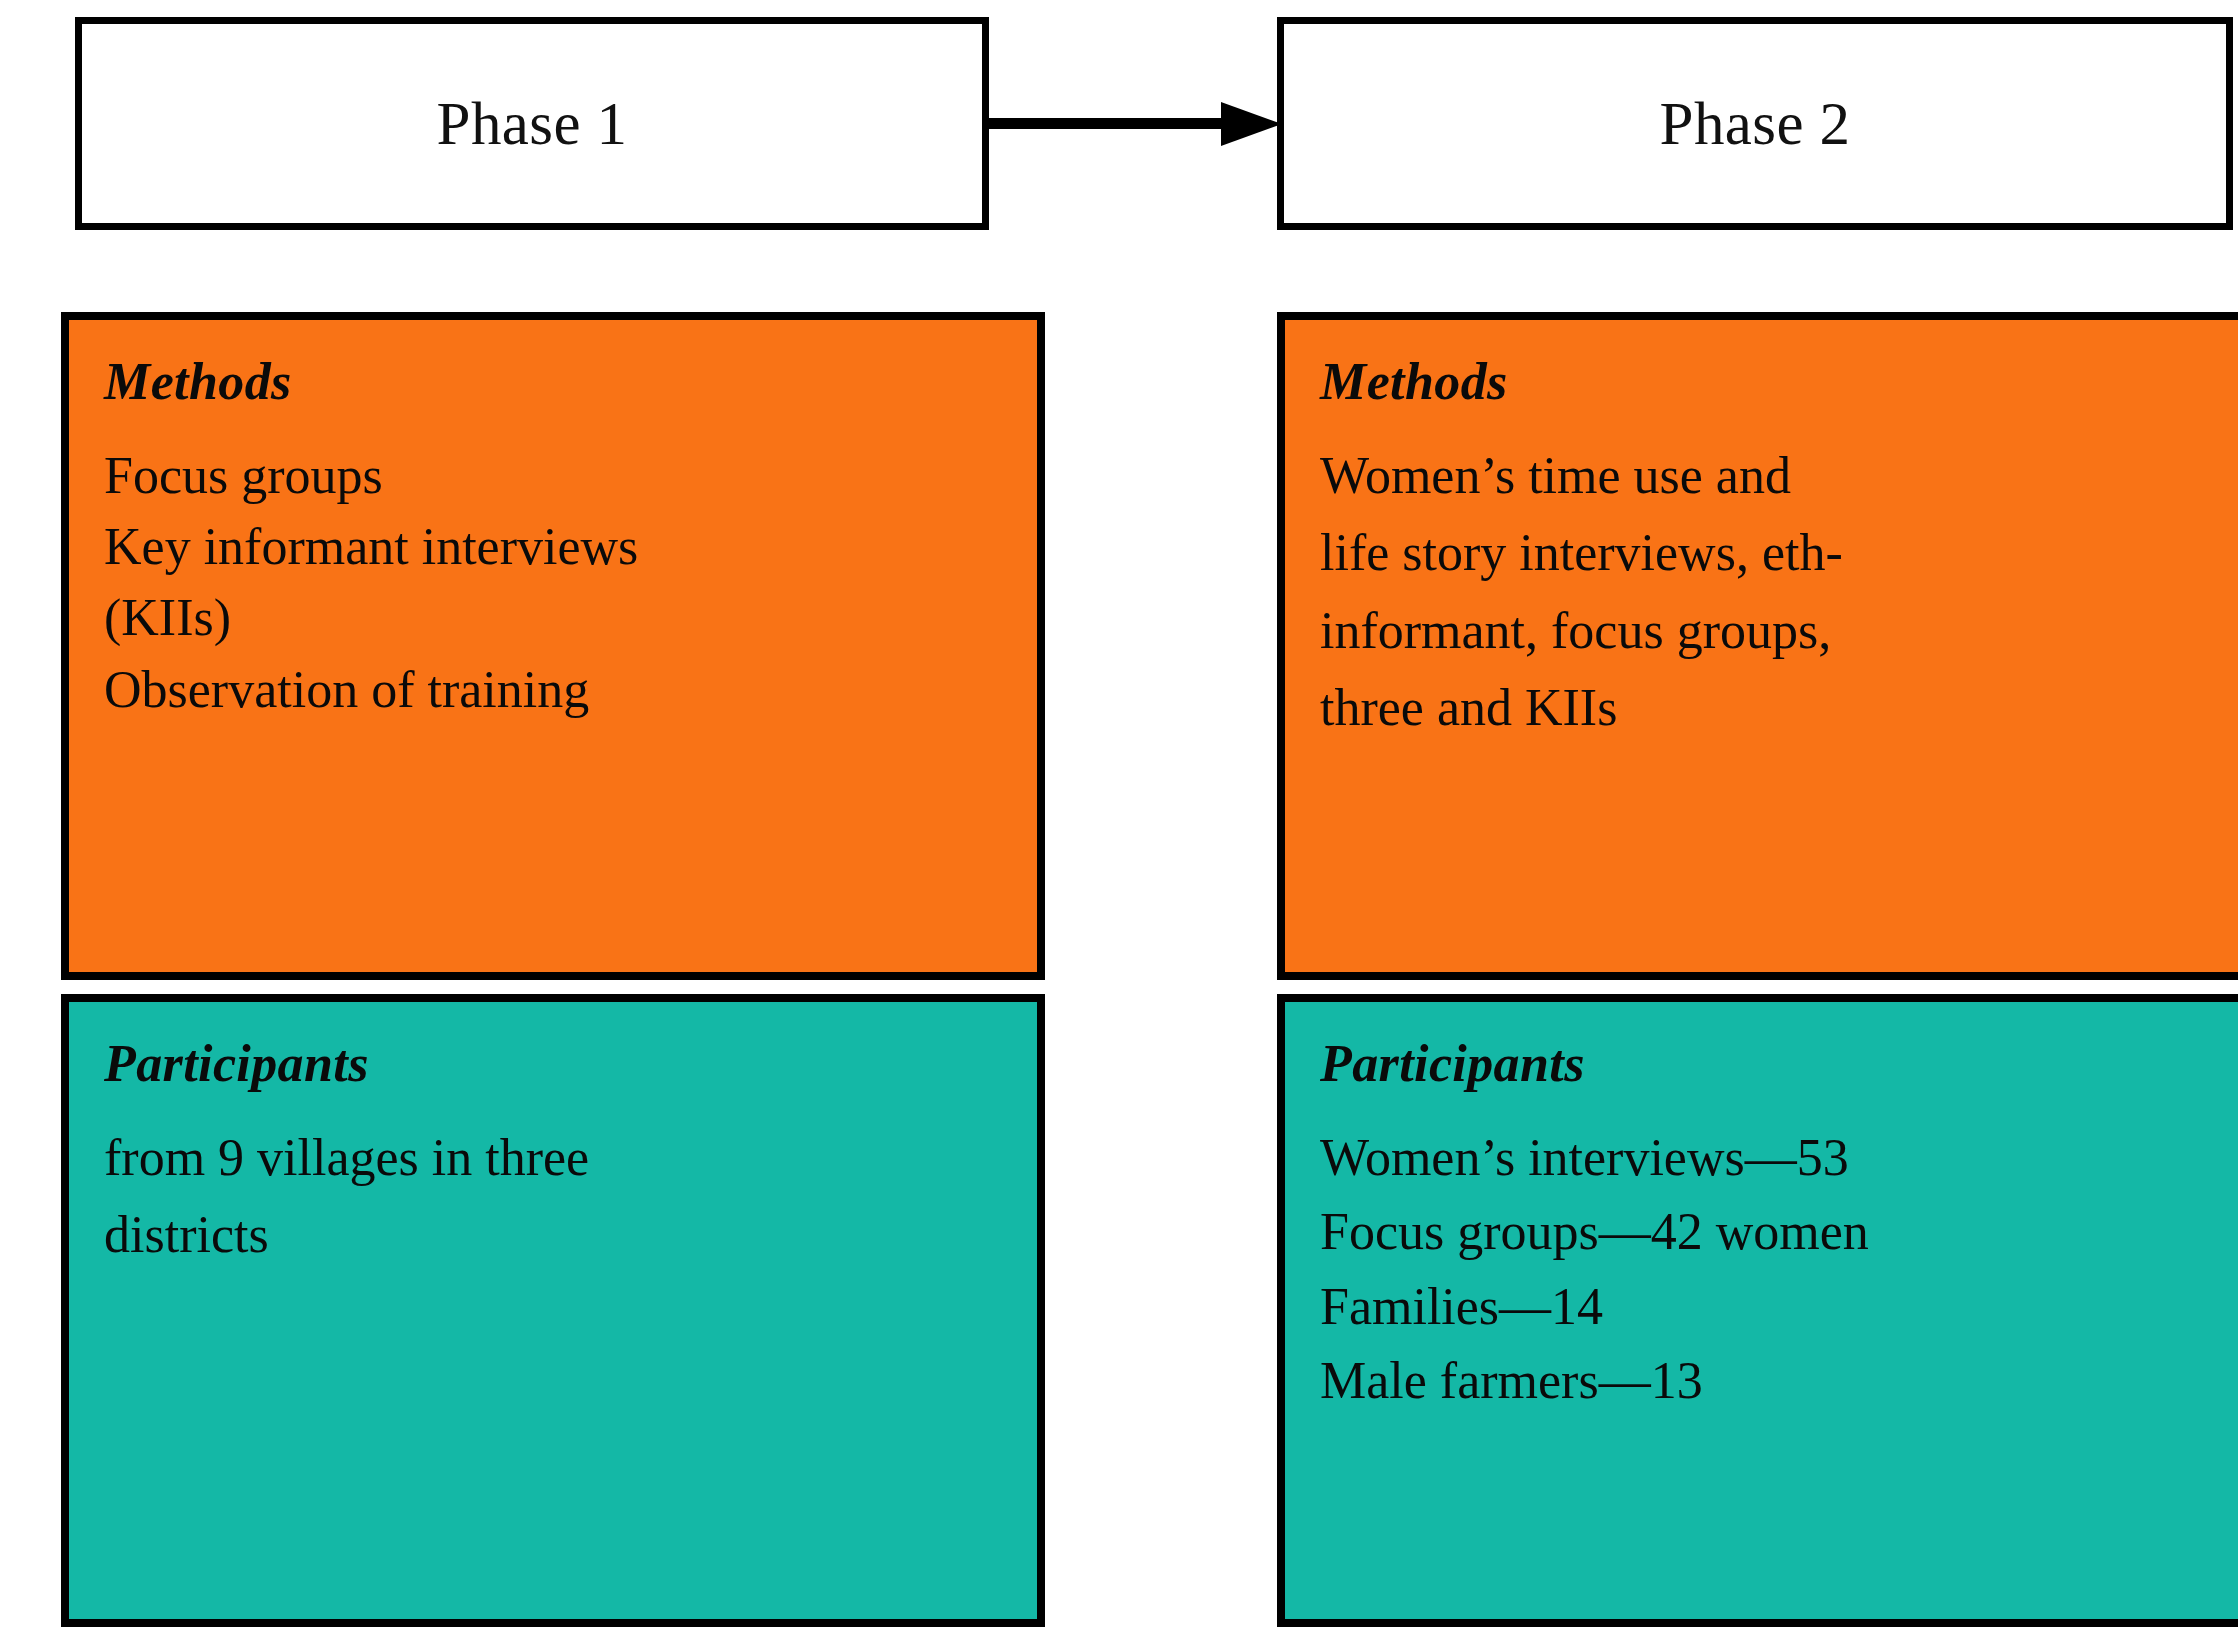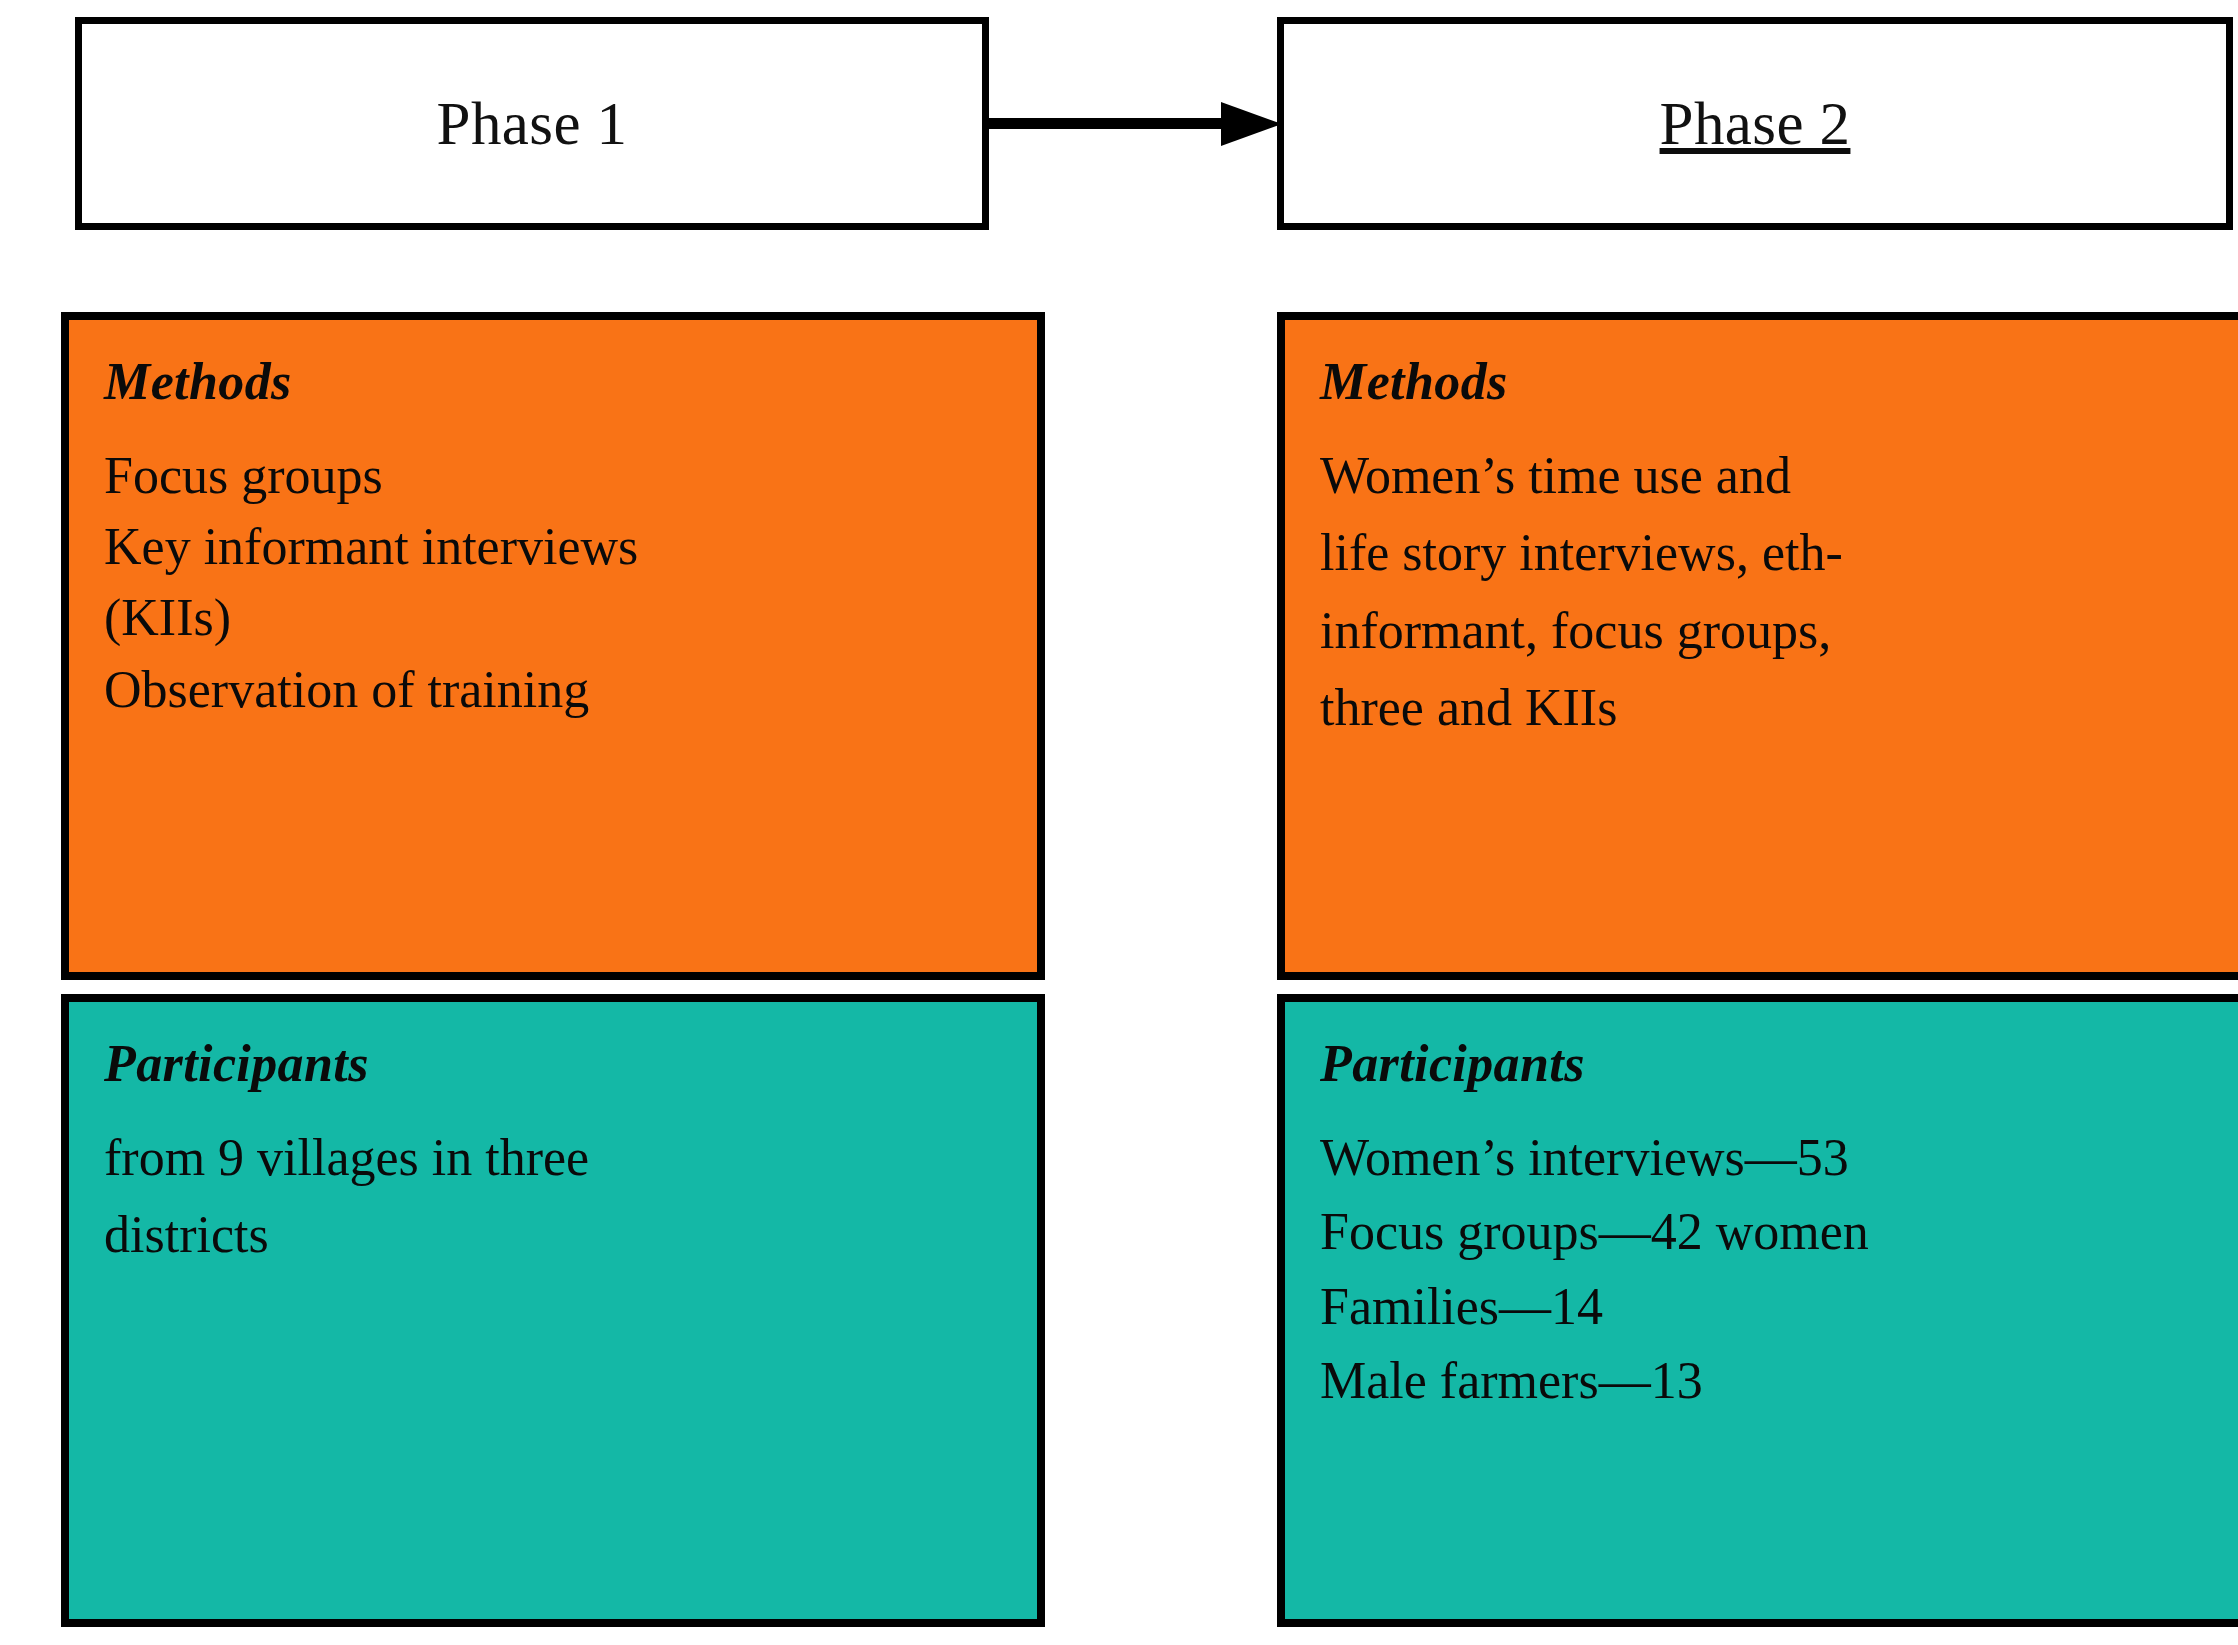--- a/index.html
+++ b/index.html
@@ -37,21 +37,21 @@
   }
   .phase-label {
     font-size: 61px;
     line-height: 1;
     letter-spacing: 0.4px;
     color: #111111;
     white-space: nowrap;
   }
 
   #phase1-box { left: 35px;   top: 17px; width: 914px; height: 213px; }
-  #phase2-box { left: 1237px; top: 17px; width: 956px; height: 213px; text-decoration: underline; }
+  #phase2-box { left: 1237px; top: 17px; width: 956px; height: 213px; }
 
   
   #arrow-connector {
     position: absolute;
     left: 946px;
     top: 102px;
     width: 296px;
     height: 44px;
   }
   #arrow-connector .shaft {

